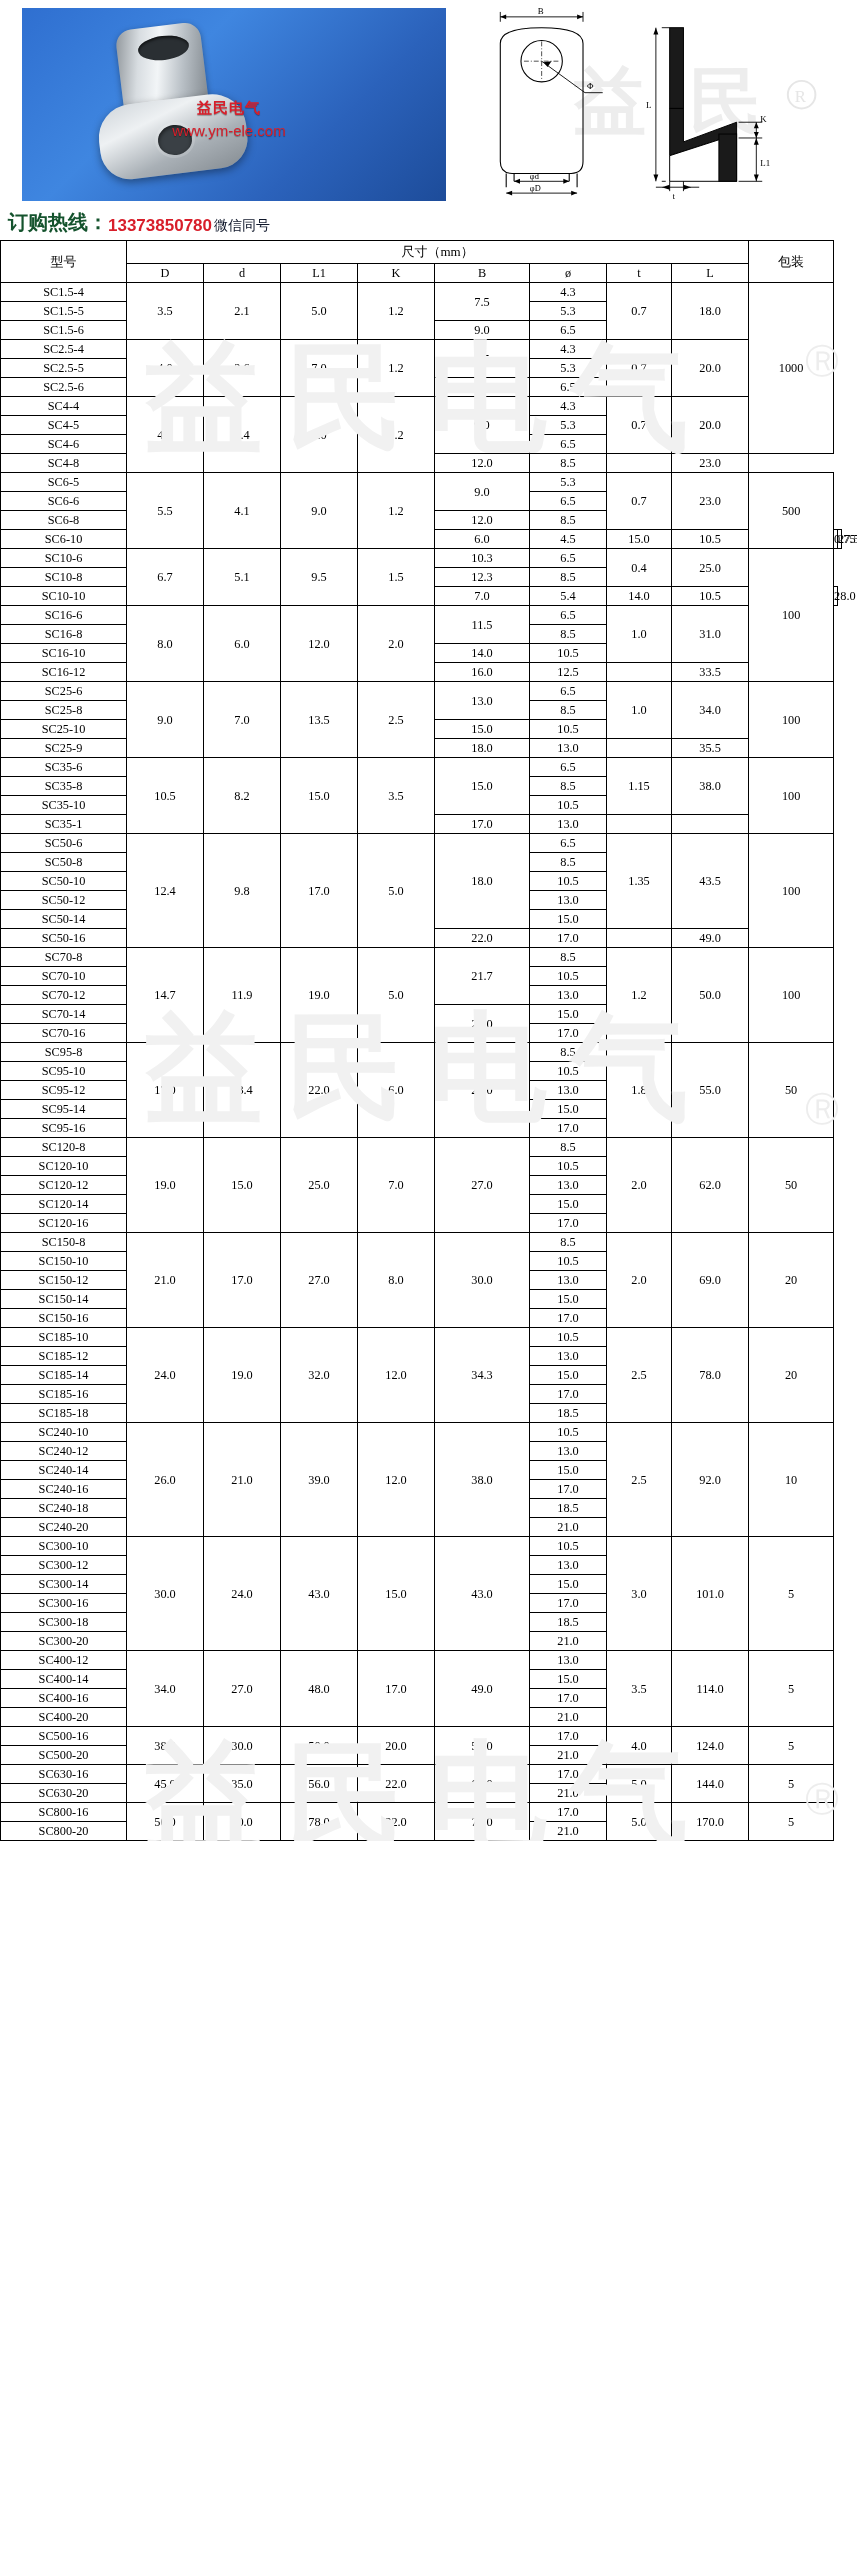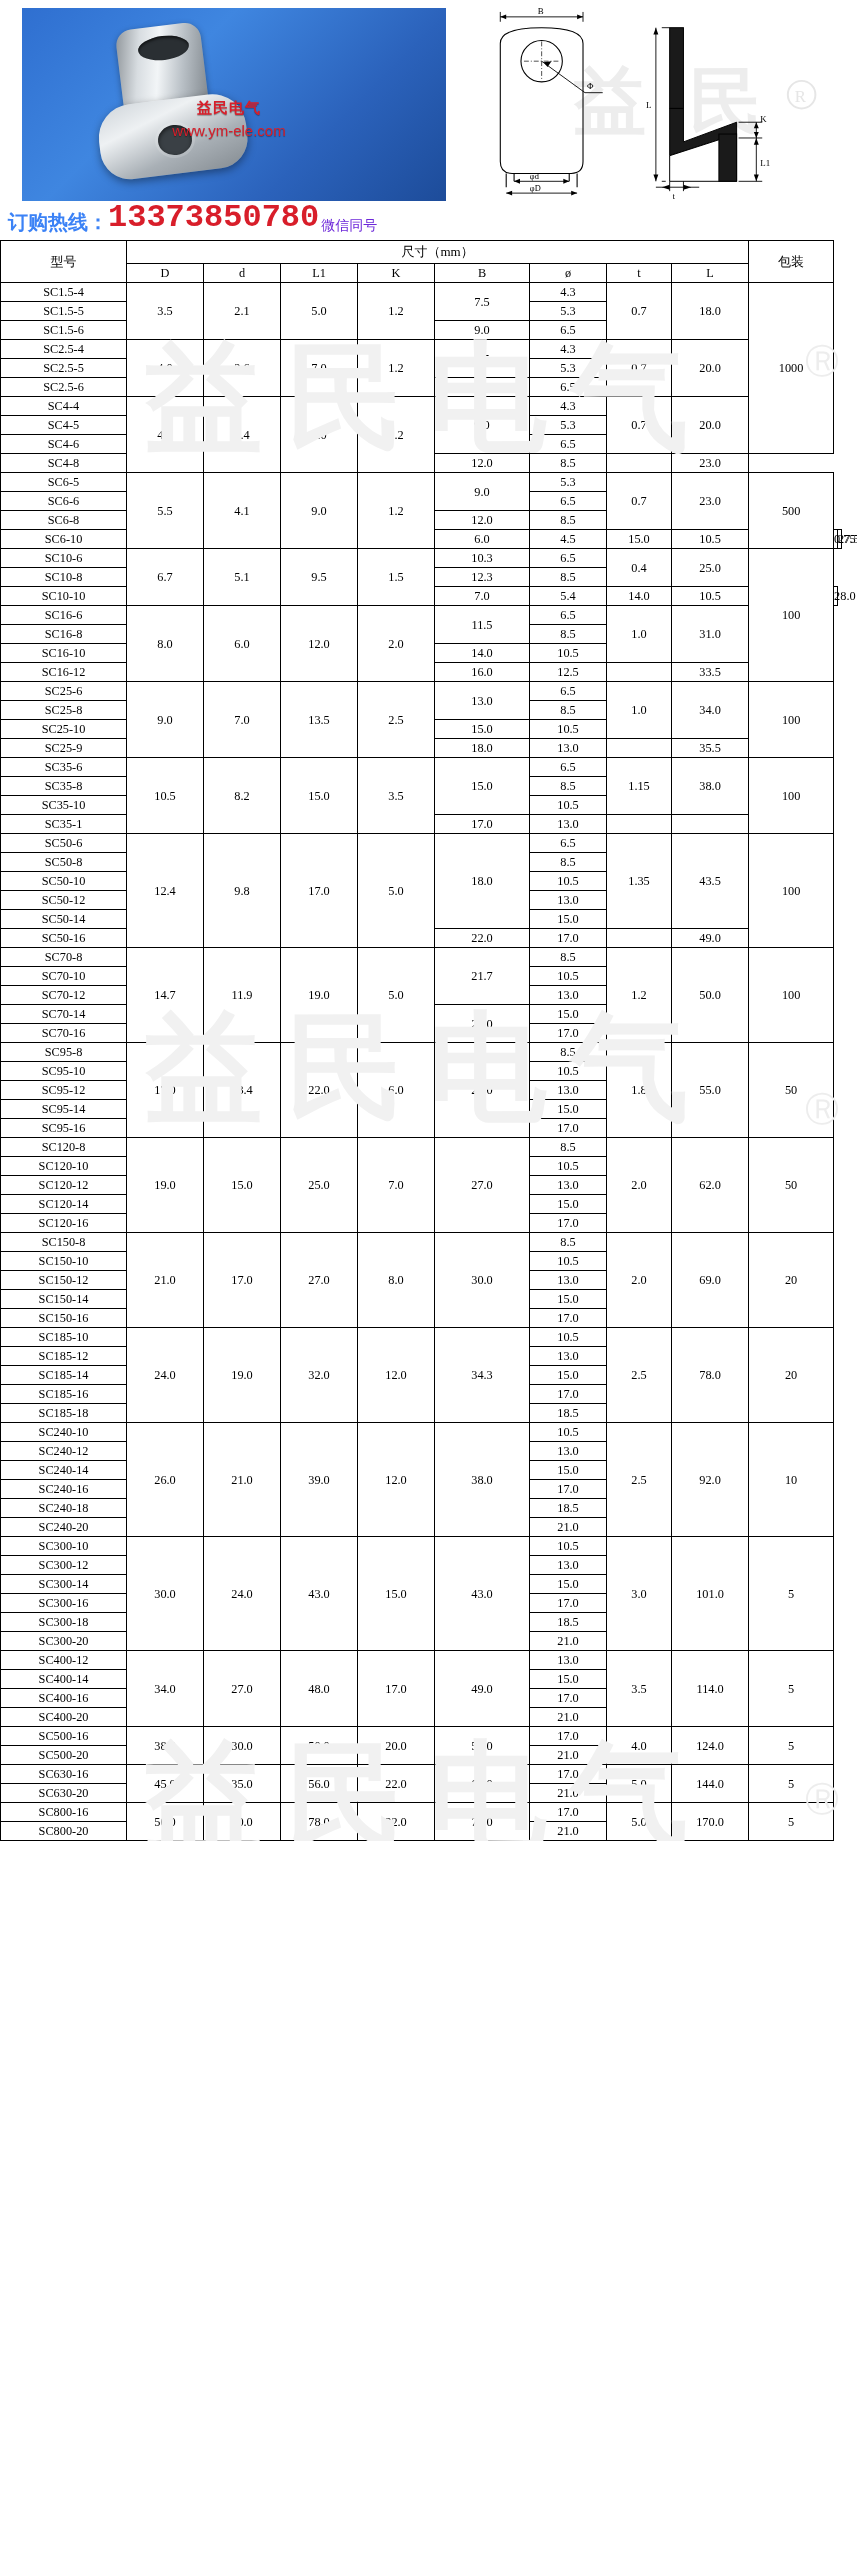--- a/index.html
+++ b/index.html
@@ -118,32 +118,32 @@
     height: 34px;
     padding-left: 8px;
     display: flex;
     align-items: flex-end;
     white-space: nowrap;
   }
   .hotline .label {
     font-size: 20px;
     font-weight: bold;
     font-family: "DejaVu Sans", sans-serif;
-    color: #3b82f6;
+    color: #14532d;
   }
   .hotline .number {
-    font-size: 32px;
+    font-size: 17px;
     font-weight: bold;
     color: #d81e2a;
-    font-family: Liberation Mono, monospace;
+    font-family: Liberation Sans, sans-serif;
     letter-spacing: 0px;
   }
   .hotline .wechat {
     font-size: 14px;
-    color: #6d28d9;
+    color: #0f172a;
     font-family: Liberation Serif, serif;
     margin-left: 2px;
     padding-bottom: 1px;
   }
   
   table.spec {
     border-collapse: collapse;
     width: 842px;
     margin: 4px 8px 10px 0;
     table-layout: fixed;

